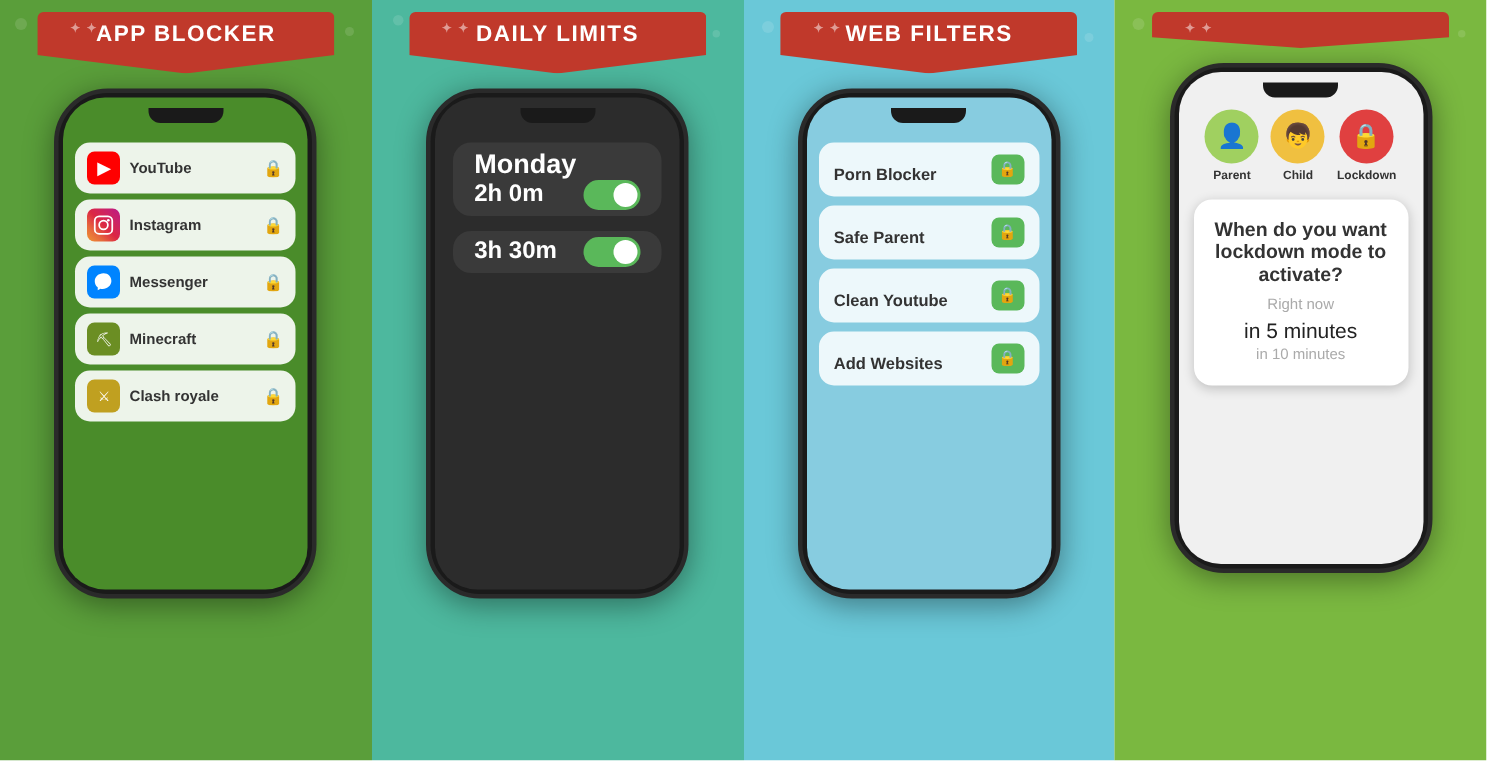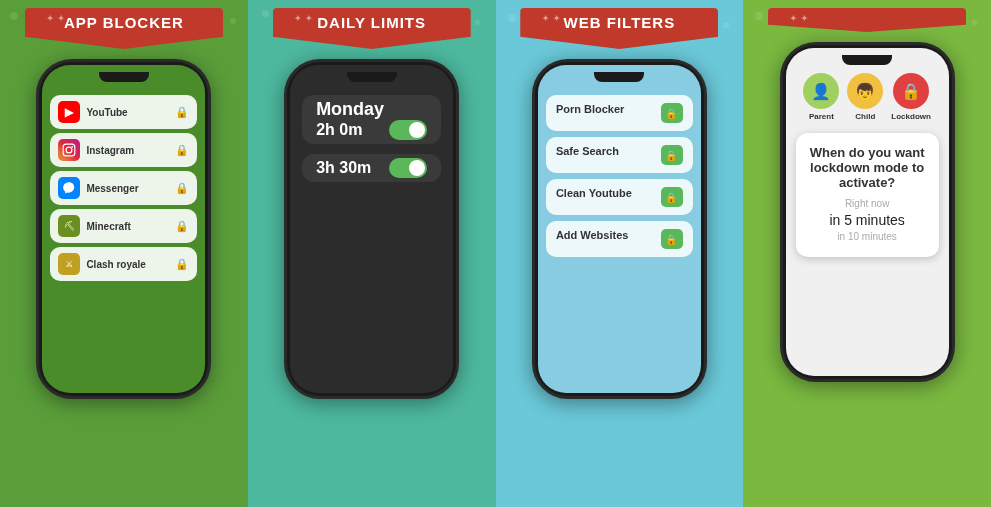--- a/index.html
+++ b/index.html
@@ -211,21 +211,21 @@
       display: flex;
       flex-direction: column;
       gap: 6px;
     }
 
     .filter-item {
       background: rgba(255,255,255,0.85);
       border-radius: 10px;
       padding: 8px 10px;
       display: flex;
-      align-items: flex-start;
+      align-items: flex-end;
       justify-content: space-between;
     }
 
     .filter-name {
       font-size: 11px;
       font-weight: 600;
       color: #333;
     }
 
     .filter-lock {
@@ -448,21 +448,21 @@
   <div class="phone">
     <div class="phone-notch"></div>
     <div class="phone-screen-blue">
 
       <div class="filter-item">
         <span class="filter-name">Porn Blocker</span>
         <div class="filter-lock">🔒</div>
       </div>
 
       <div class="filter-item">
-        <span class="filter-name">Safe Search</span>
+        <span class="filter-name">Safe Parent</span>
         <div class="filter-lock">🔒</div>
       </div>
 
       <div class="filter-item">
         <span class="filter-name">Clean Youtube</span>
         <div class="filter-lock">🔒</div>
       </div>
 
       <div class="filter-item">
         <span class="filter-name">Add Websites</span>

